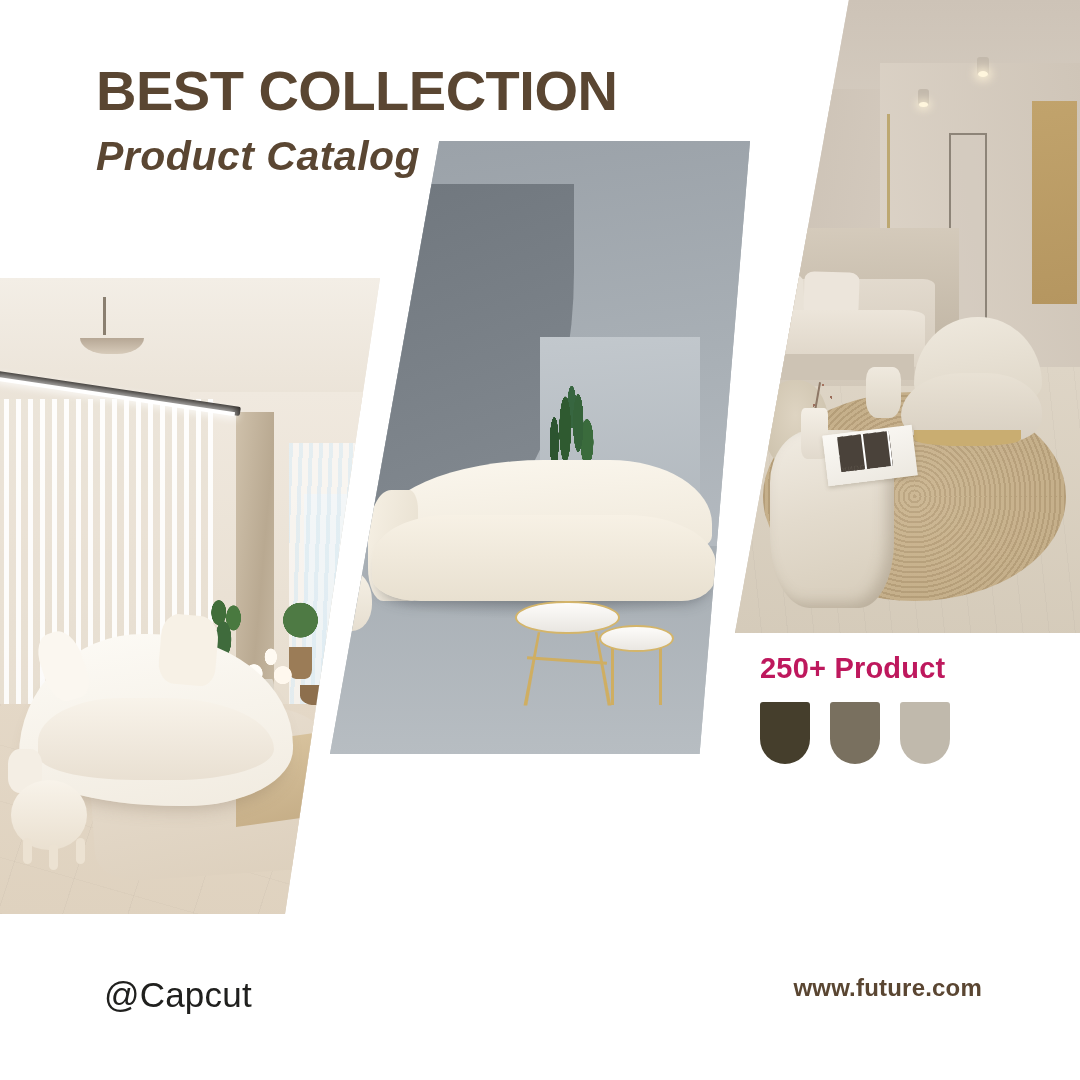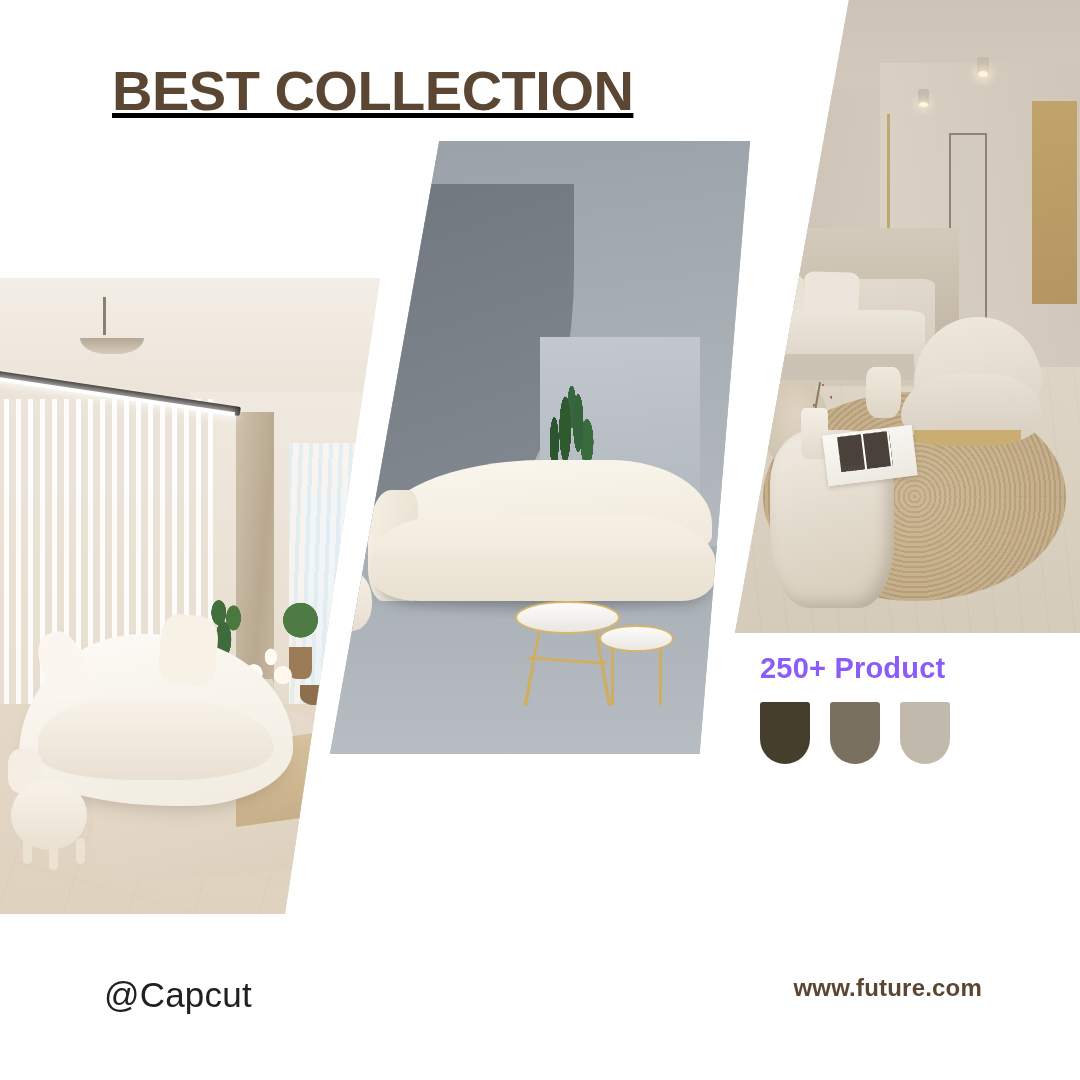--- a/index.html
+++ b/index.html
@@ -7,21 +7,21 @@
   body {
     background:#ffffff;
     font-family:"Liberation Sans", sans-serif;
     position:relative;
     overflow:hidden;
   }
 
   #poster { position:absolute; inset:0; width:1080px; height:1080px; background:#fff; }
 
   
-  .header { position:absolute; left:112px; top:62px; z-index:40;text-decoration:underline; }
+  .header { position:absolute; left:96px; top:62px; z-index:40; }
   .title {
     font-size:56px; font-weight:bold; letter-spacing:-0.5px;
     color:#5a4632; line-height:1.05; white-space:nowrap;
   }
   .subtitle {
     margin-top:12px; font-size:41px; font-weight:bold; font-style:italic;
     color:#5a4632; letter-spacing:0.5px; white-space:nowrap;
   }
 
   
@@ -238,21 +238,21 @@
   .R-twig { position:absolute; left:21%; top:57%; width:9%; height:9%;
     background:
       radial-gradient(circle 2px at 22% 78%, #9d6f5d 60%, transparent 61%),
       radial-gradient(circle 2px at 52% 42%, #a5735f 60%, transparent 61%),
       radial-gradient(circle 2px at 78% 64%, #9a6c59 60%, transparent 61%); }
   .R-twig::before { content:""; position:absolute; left:28%; top:38%; width:2px; height:62%;
     background:#8e7866; transform:rotate(10deg); }
 
   
   .product-block { position:absolute; left:760px; top:652px; z-index:40; }
-  .product-count { font-size:29px; font-weight:bold; color:#8b5cf6; letter-spacing:.2px;
+  .product-count { font-size:29px; font-weight:bold; color:#be185d; letter-spacing:.2px;
     white-space:nowrap; }
   .swatches { margin-top:17px; display:flex; gap:20px; }
   .swatch { width:50px; height:62px; border-radius:3px 3px 25px 25px; }
 
   
   .body-copy { position:absolute; left:291px; top:812px; width:672px; z-index:40;
     font-size:29.5px; line-height:1.42; color:#5a4a3c; }
 
   
   .handle { position:absolute; left:104px; top:975px; z-index:40;
@@ -260,20 +260,21 @@
   .website { position:absolute; right:98px; top:974px; z-index:40;
     font-size:24px; font-weight:bold; color:#5a4632; letter-spacing:.2px; }
 </style>
 </head>
 <body>
 
 <div id="poster">
 
   <div class="header">
     <div class="title">BEST COLLECTION</div>
+    <div class="subtitle">Product Catalog</div>
   </div>
 
   <div class="panel" id="panel-left">
     <div class="scene">
       <div class="L-bg"></div>
       <div class="L-ceiling"></div>
       <div class="L-wall"></div>
       <div class="L-curtain"></div>
       <div class="L-window"></div>
       <div class="L-curtain2"></div>

